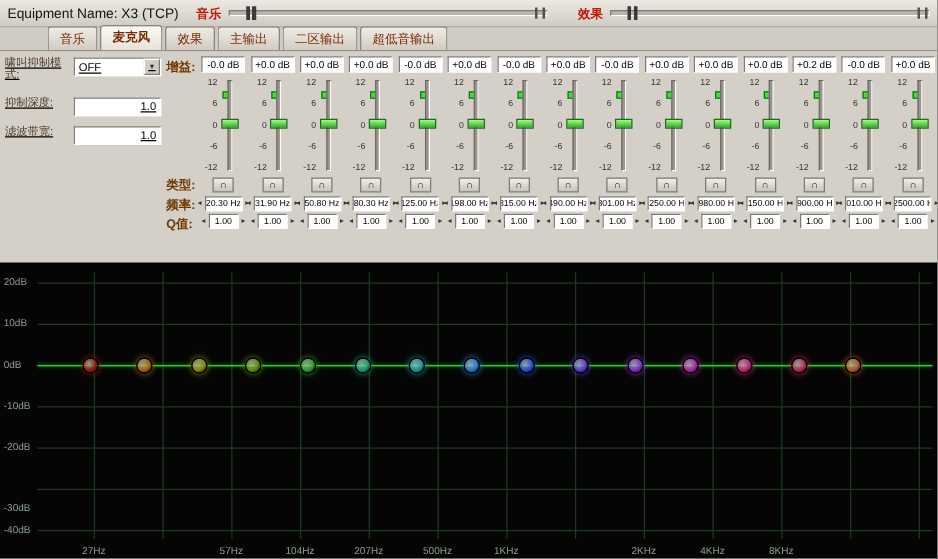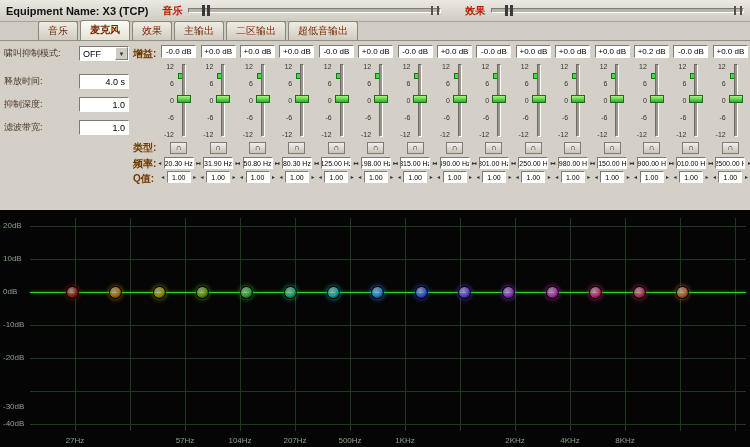--- a/index.html
+++ b/index.html
@@ -4,21 +4,21 @@
 <style>
   *{margin:0;padding:0;box-sizing:border-box;}
   html,body{background:#9a9a9a;}
   body{font-family:"Liberation Sans",sans-serif;}
   .app{position:relative;width:750px;height:447px;background:#d4d0c8;overflow:hidden;}
 
   
   .topbar{position:absolute;top:0;left:0;right:0;height:22px;
     background:linear-gradient(#ece9e2,#cfccc4);display:flex;align-items:center;
     padding:0 6px;border-bottom:1px solid #a8a49c;}
-  .eqname{font-size:11px;font-weight:bold;color:#111;white-space:nowrap;}
+  .eqname{font-size:11px;font-weight:normal;color:#111;white-space:nowrap;}
   .hsliders{display:flex;flex:1;align-items:center;margin-left:14px;gap:24px;}
   .hgroup{display:flex;align-items:center;flex:1;min-width:0;}
   .hlabel{font-size:10px;color:#c01800;font-weight:bold;margin-right:6px;white-space:nowrap;}
   .htrack{position:relative;flex:1;height:5px;background:#b8b4ac;
     border:1px solid;border-color:#7f7b73 #ffffff #ffffff #7f7b73;}
   .hthumb{position:absolute;top:-4px;width:8px;height:11px;
     background:linear-gradient(90deg,#3a3a3a 0 3px,transparent 3px 5px,#3a3a3a 5px 8px);}
   .hcap{position:absolute;right:1px;top:-3px;width:8px;height:9px;
     border-left:2px solid #55524c;border-right:2px solid #55524c;}
 
@@ -26,24 +26,24 @@
   .tabbar{position:absolute;top:22px;left:0;right:0;height:19px;display:flex;
     align-items:flex-end;padding-left:38px;background:#cfccc4;border-bottom:1px solid #948f85;}
   .tab{font-size:10px;color:#7a2800;padding:2px 9px;margin-right:2px;
     background:linear-gradient(#efece4,#d0ccc2);border:1px solid #8a867c;border-bottom:none;
     border-radius:3px 3px 0 0;white-space:nowrap;cursor:default;}
   .tab.active{background:linear-gradient(#fbfaf4,#e6e2d8);font-weight:bold;padding-bottom:3px;font-family:Liberation Serif, serif;}
 
   
   .main{position:absolute;top:41px;left:0;right:0;height:169px;background:#d4d0c8;}
   .leftpanel{position:absolute;left:0;top:0;width:132px;height:100%;padding:5px 3px 0 4px;}
-  .field{display:flex;align-items:center;margin-bottom:8px;}
+  .field{display:flex;align-items:flex-start;margin-bottom:8px;text-decoration:underline;}
   .field:first-child{margin-bottom:13px;}
   .flabel{flex:1;font-size:9px;color:#4a3826;line-height:1.05;padding-right:2px;}
-  .fbox{width:50px;height:15px;background:#fff;border:1px solid;
+  .fbox{width:70px;height:15px;background:#fff;border:1px solid;
     border-color:#7f7b73 #ffffff #ffffff #7f7b73;font-size:9px;color:#000;
     display:flex;align-items:center;justify-content:flex-end;padding:0 3px;flex:none;}
   .fselect{justify-content:space-between;padding:0 0 0 3px;}
   .selarrow{width:13px;height:13px;background:#cfccc4;border:1px solid;
     border-color:#ffffff #7f7b73 #7f7b73 #ffffff;font-size:6px;color:#333;
     display:flex;align-items:center;justify-content:center;}
 
   .eqpanel{position:absolute;left:132px;top:0;right:0;height:100%;}
   .rowlabel{position:absolute;left:1px;font-size:10px;font-weight:bold;color:#6e3a00;white-space:nowrap;}
   .bands{position:absolute;left:27px;top:0;right:0;height:100%;display:flex;}
@@ -118,24 +118,20 @@
     </div>
 
   <div class="main">
     <div class="leftpanel">
         <div class="field">
           <span class="flabel">啸叫抑制模式:</span>
           <div class="fbox fselect">
             <span class="selval">OFF</span>
             <span class="selarrow">▼</span>
           </div>
-        </div>
-        <div class="field">
-          <span class="flabel">释放时间:</span>
-          <div class="fbox">4.0 s</div>
         </div>
         <div class="field">
           <span class="flabel">抑制深度:</span>
           <div class="fbox">1.0</div>
         </div>
         <div class="field">
           <span class="flabel">滤波带宽:</span>
           <div class="fbox">1.0</div>
         </div>
       </div>

